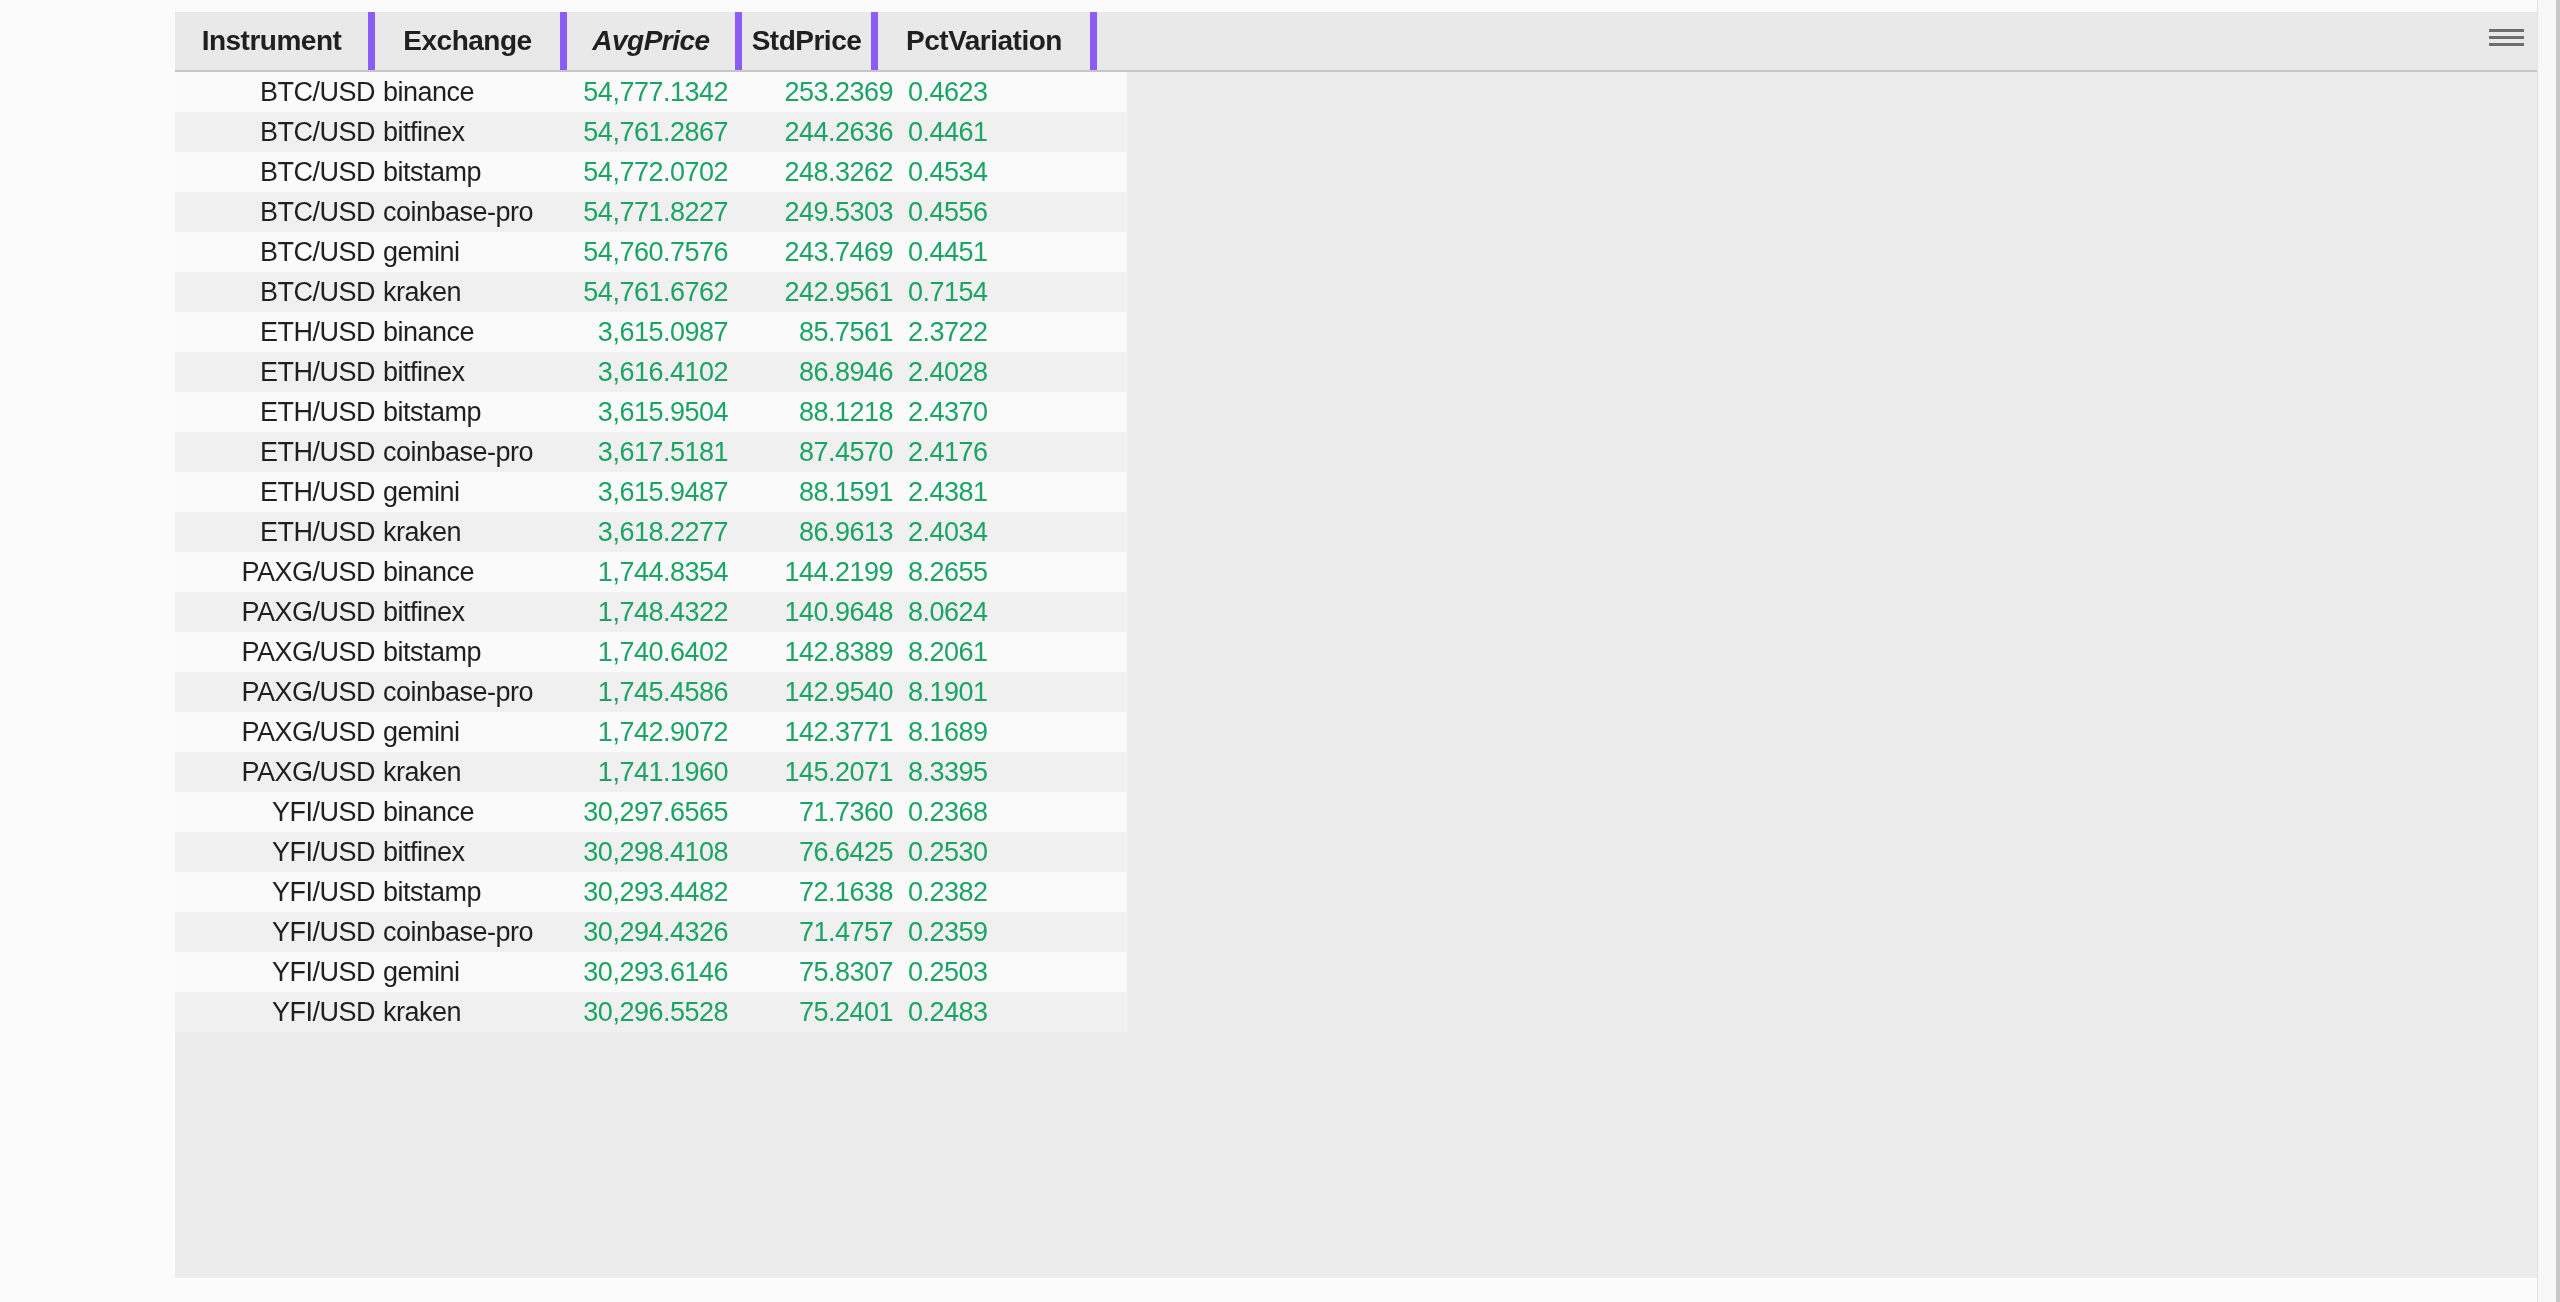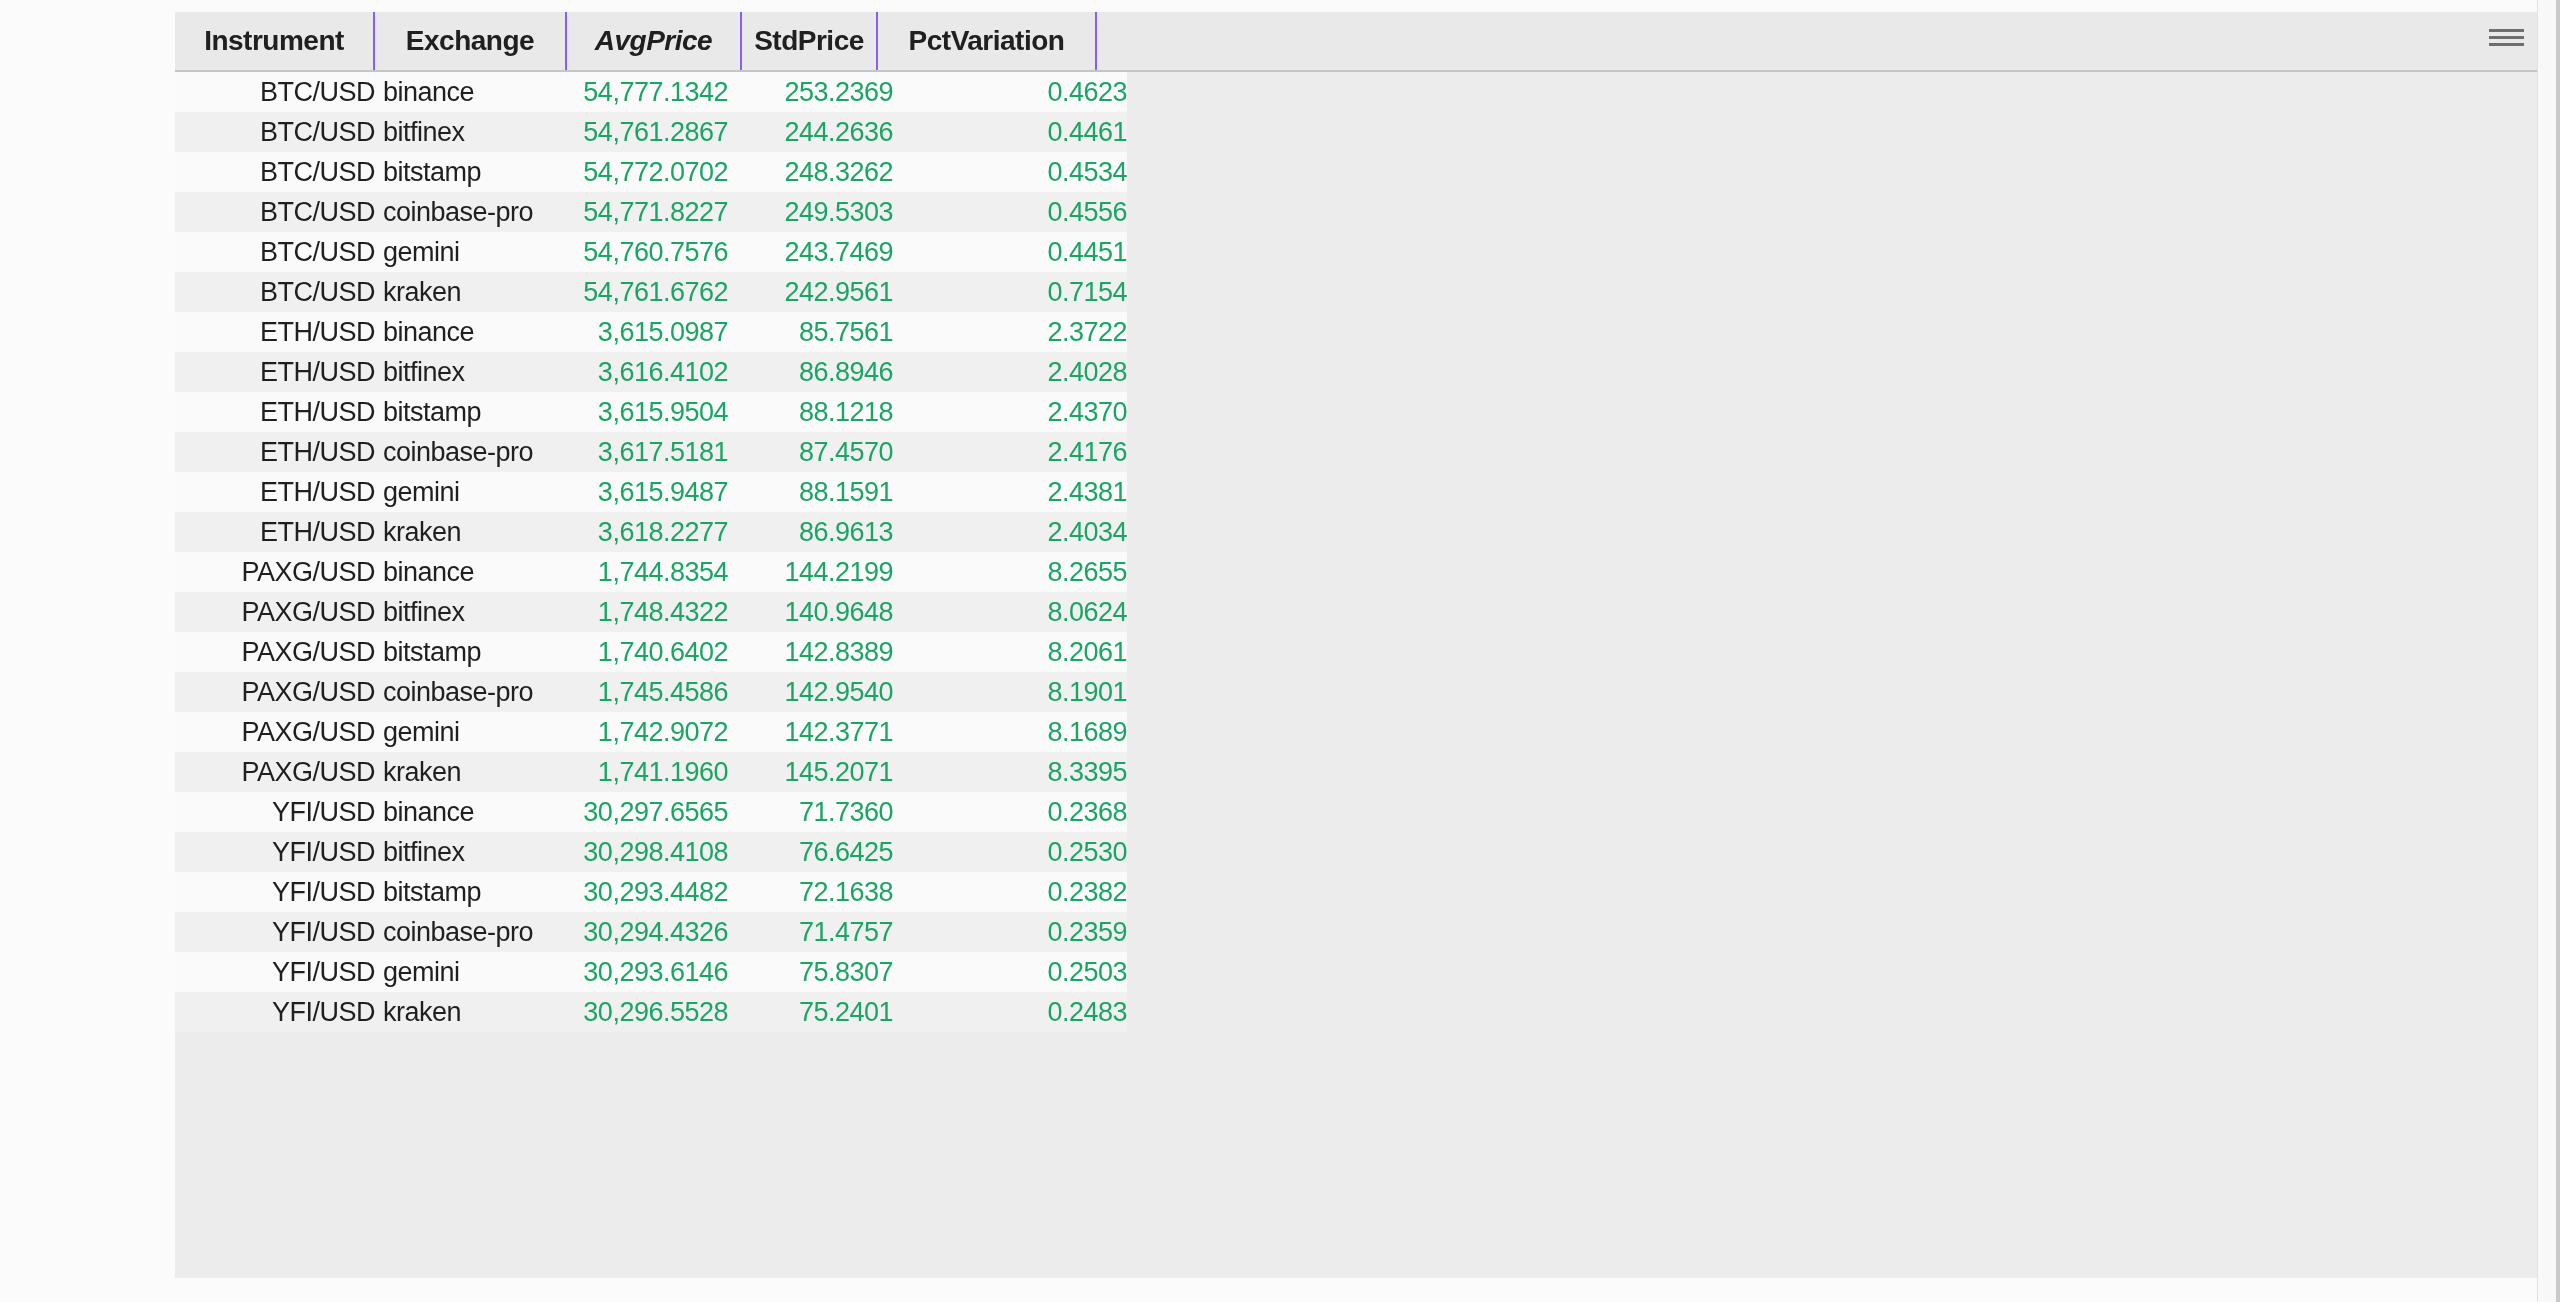--- a/index.html
+++ b/index.html
@@ -39,21 +39,21 @@
   }
   .th {
     box-sizing: border-box;
     height: 58px;
     line-height: 58px;
     font-size: 28px;
     font-weight: 700;
     letter-spacing: -0.5px;
     color: #202020;
     text-align: center;
-    border-right: 2px solid #8b5cf6;
+    border-right: 7px solid #8b5cf6;
     white-space: nowrap;
     overflow: hidden;
   }
   .th:nth-child(1) { width: 200px; }
   .th:nth-child(2) { width: 192px; }
   .th:nth-child(3) { width: 175px; font-style: italic; }
   .th:nth-child(4) { width: 136px; }
   .th:nth-child(5) { width: 219px; }
   .th-filler { flex: 1; border-right: none; }
 
@@ -77,21 +77,21 @@
     line-height: 40px;
     font-size: 27px;
     letter-spacing: -0.5px;
     white-space: nowrap;
     overflow: hidden;
   }
   .c-instrument { width: 200px; text-align: right;  padding-left: 12px; color: var(--text-dark, #1f1f1f); }
   .c-exchange   { width: 192px; text-align: left;  padding-left: 8px;  color: var(--text-dark, #1f1f1f); }
   .c-avg        { width: 175px; text-align: right; padding-right: 14px; color: var(--green, #1ca465); }
   .c-std        { width: 166px; text-align: right; padding-right: 15px; color: var(--green, #1ca465); }
-  .c-pct        { width: 219px; text-align: right; color: var(--green, #1ca465); }
+  .c-pct        { width: 219px; padding-right: 12px; color: var(--green, #1ca465); }
 
   
   .menu-button {
     position: absolute;
     left: 2480px;
     top: 20px;
     width: 52px;
     height: 34px;
     display: flex;
     align-items: center;

